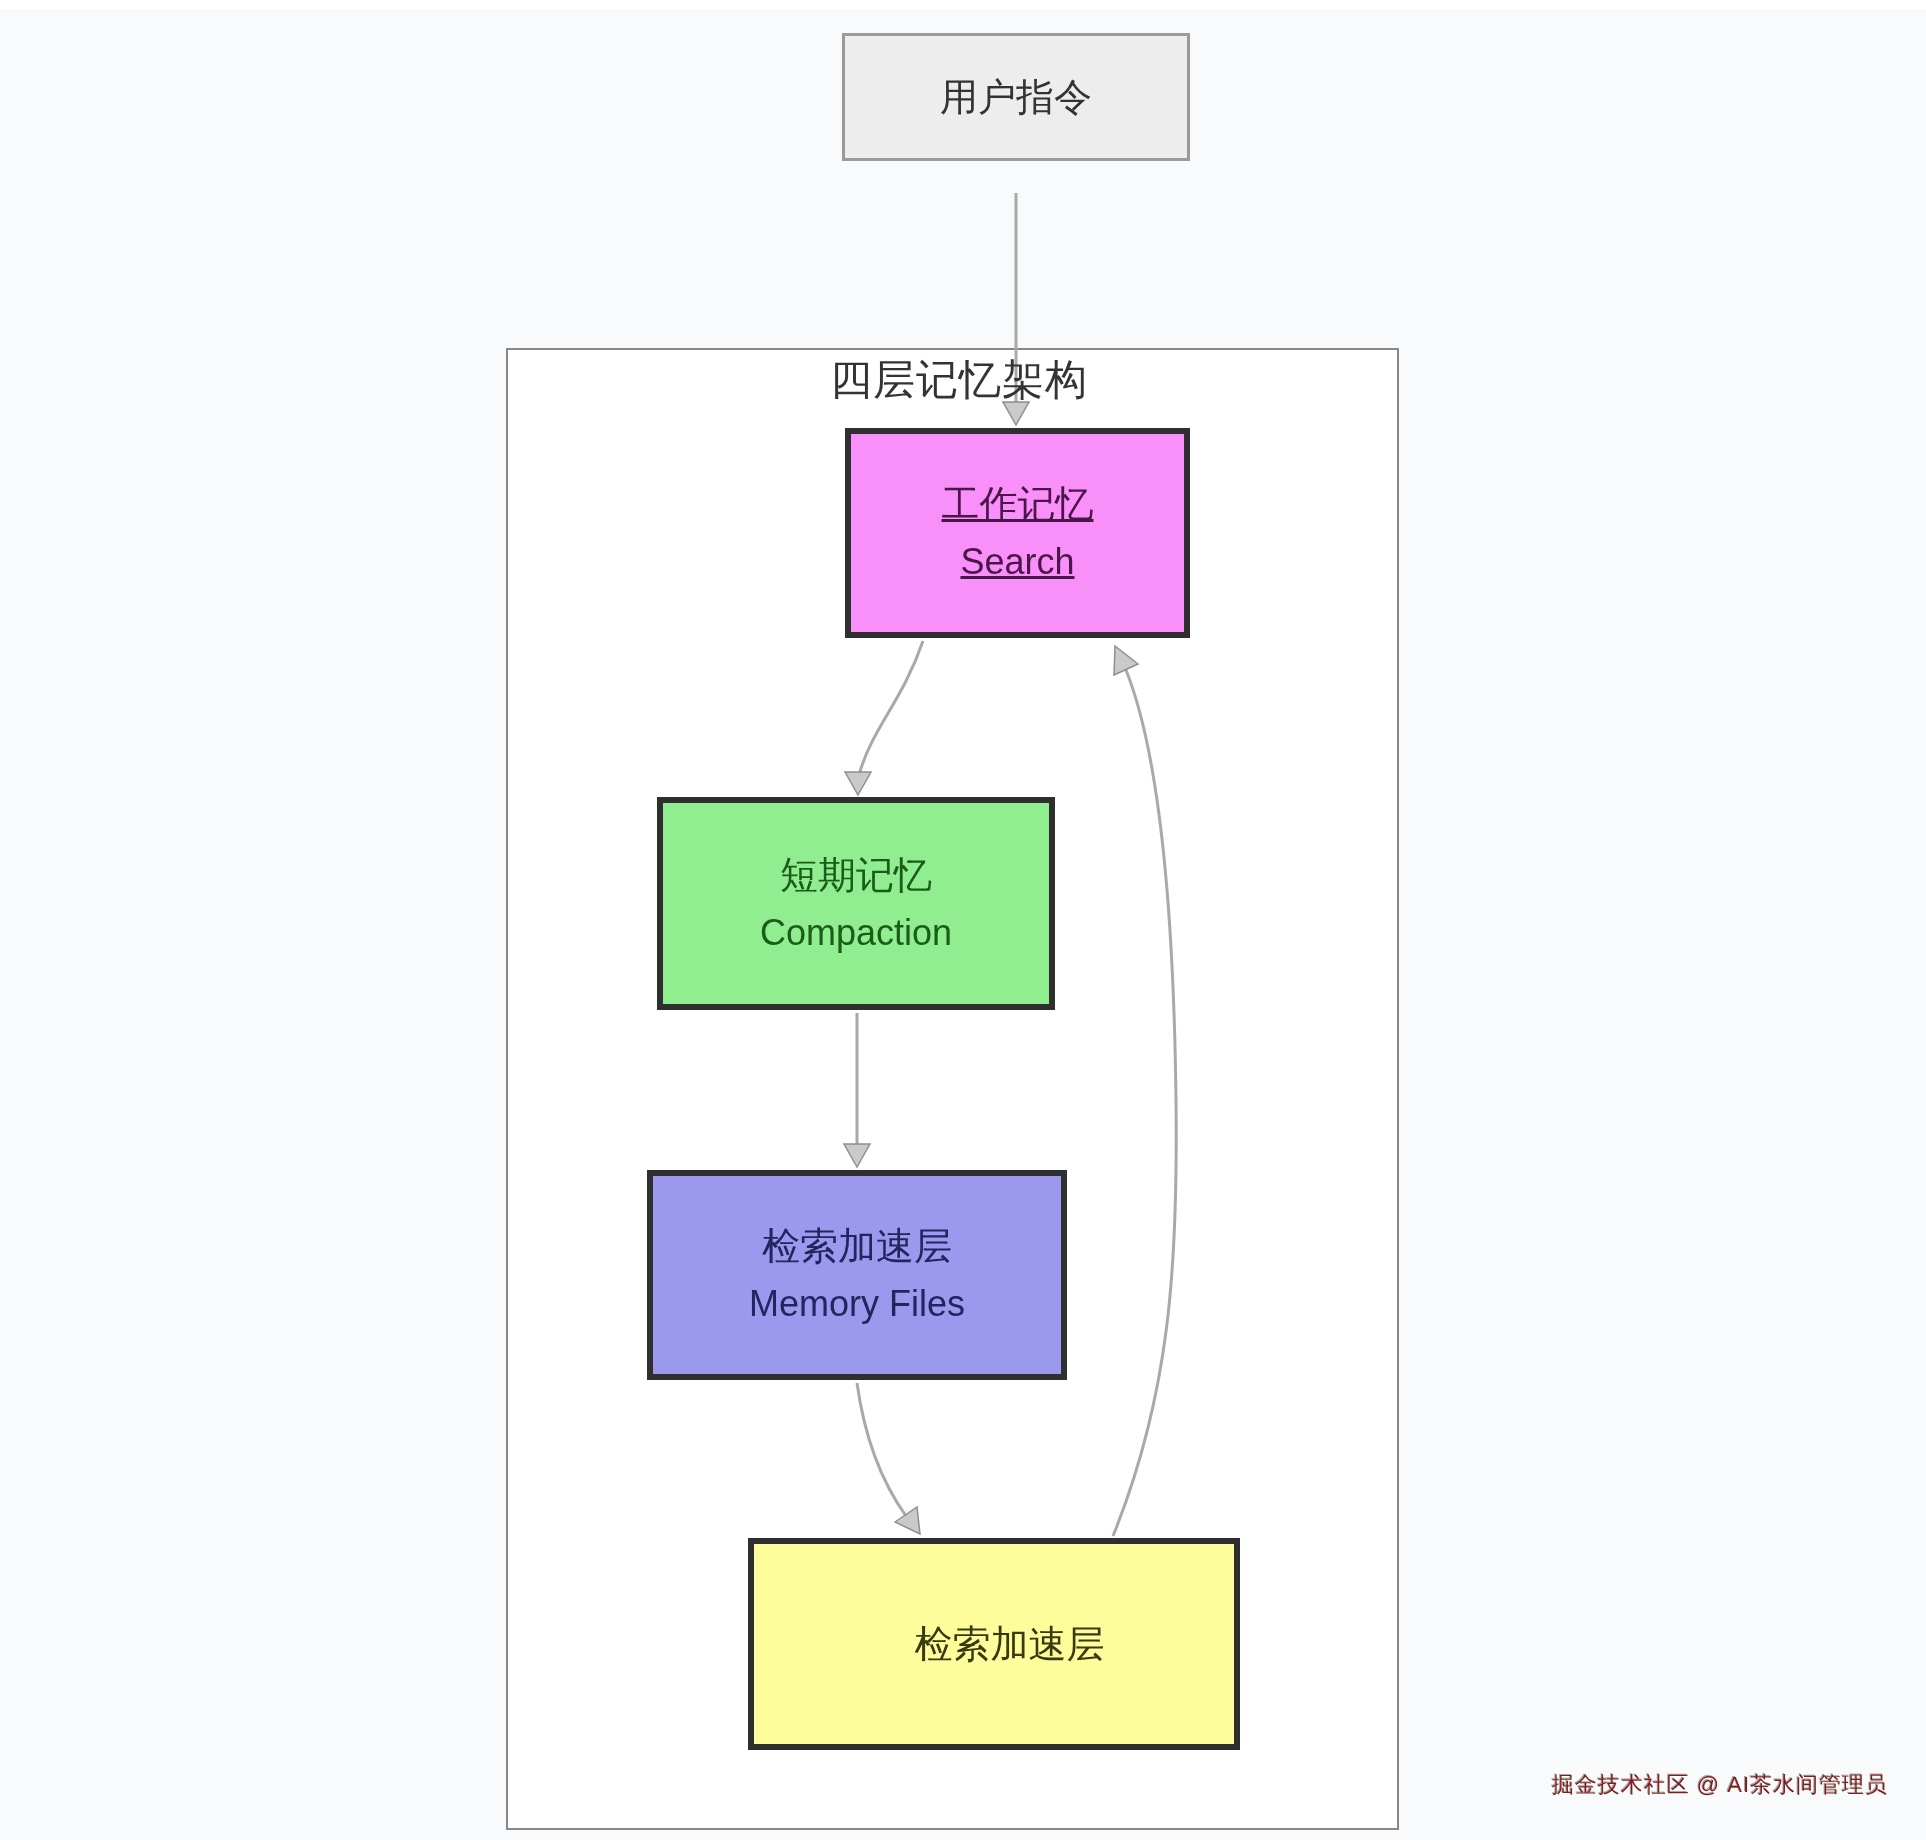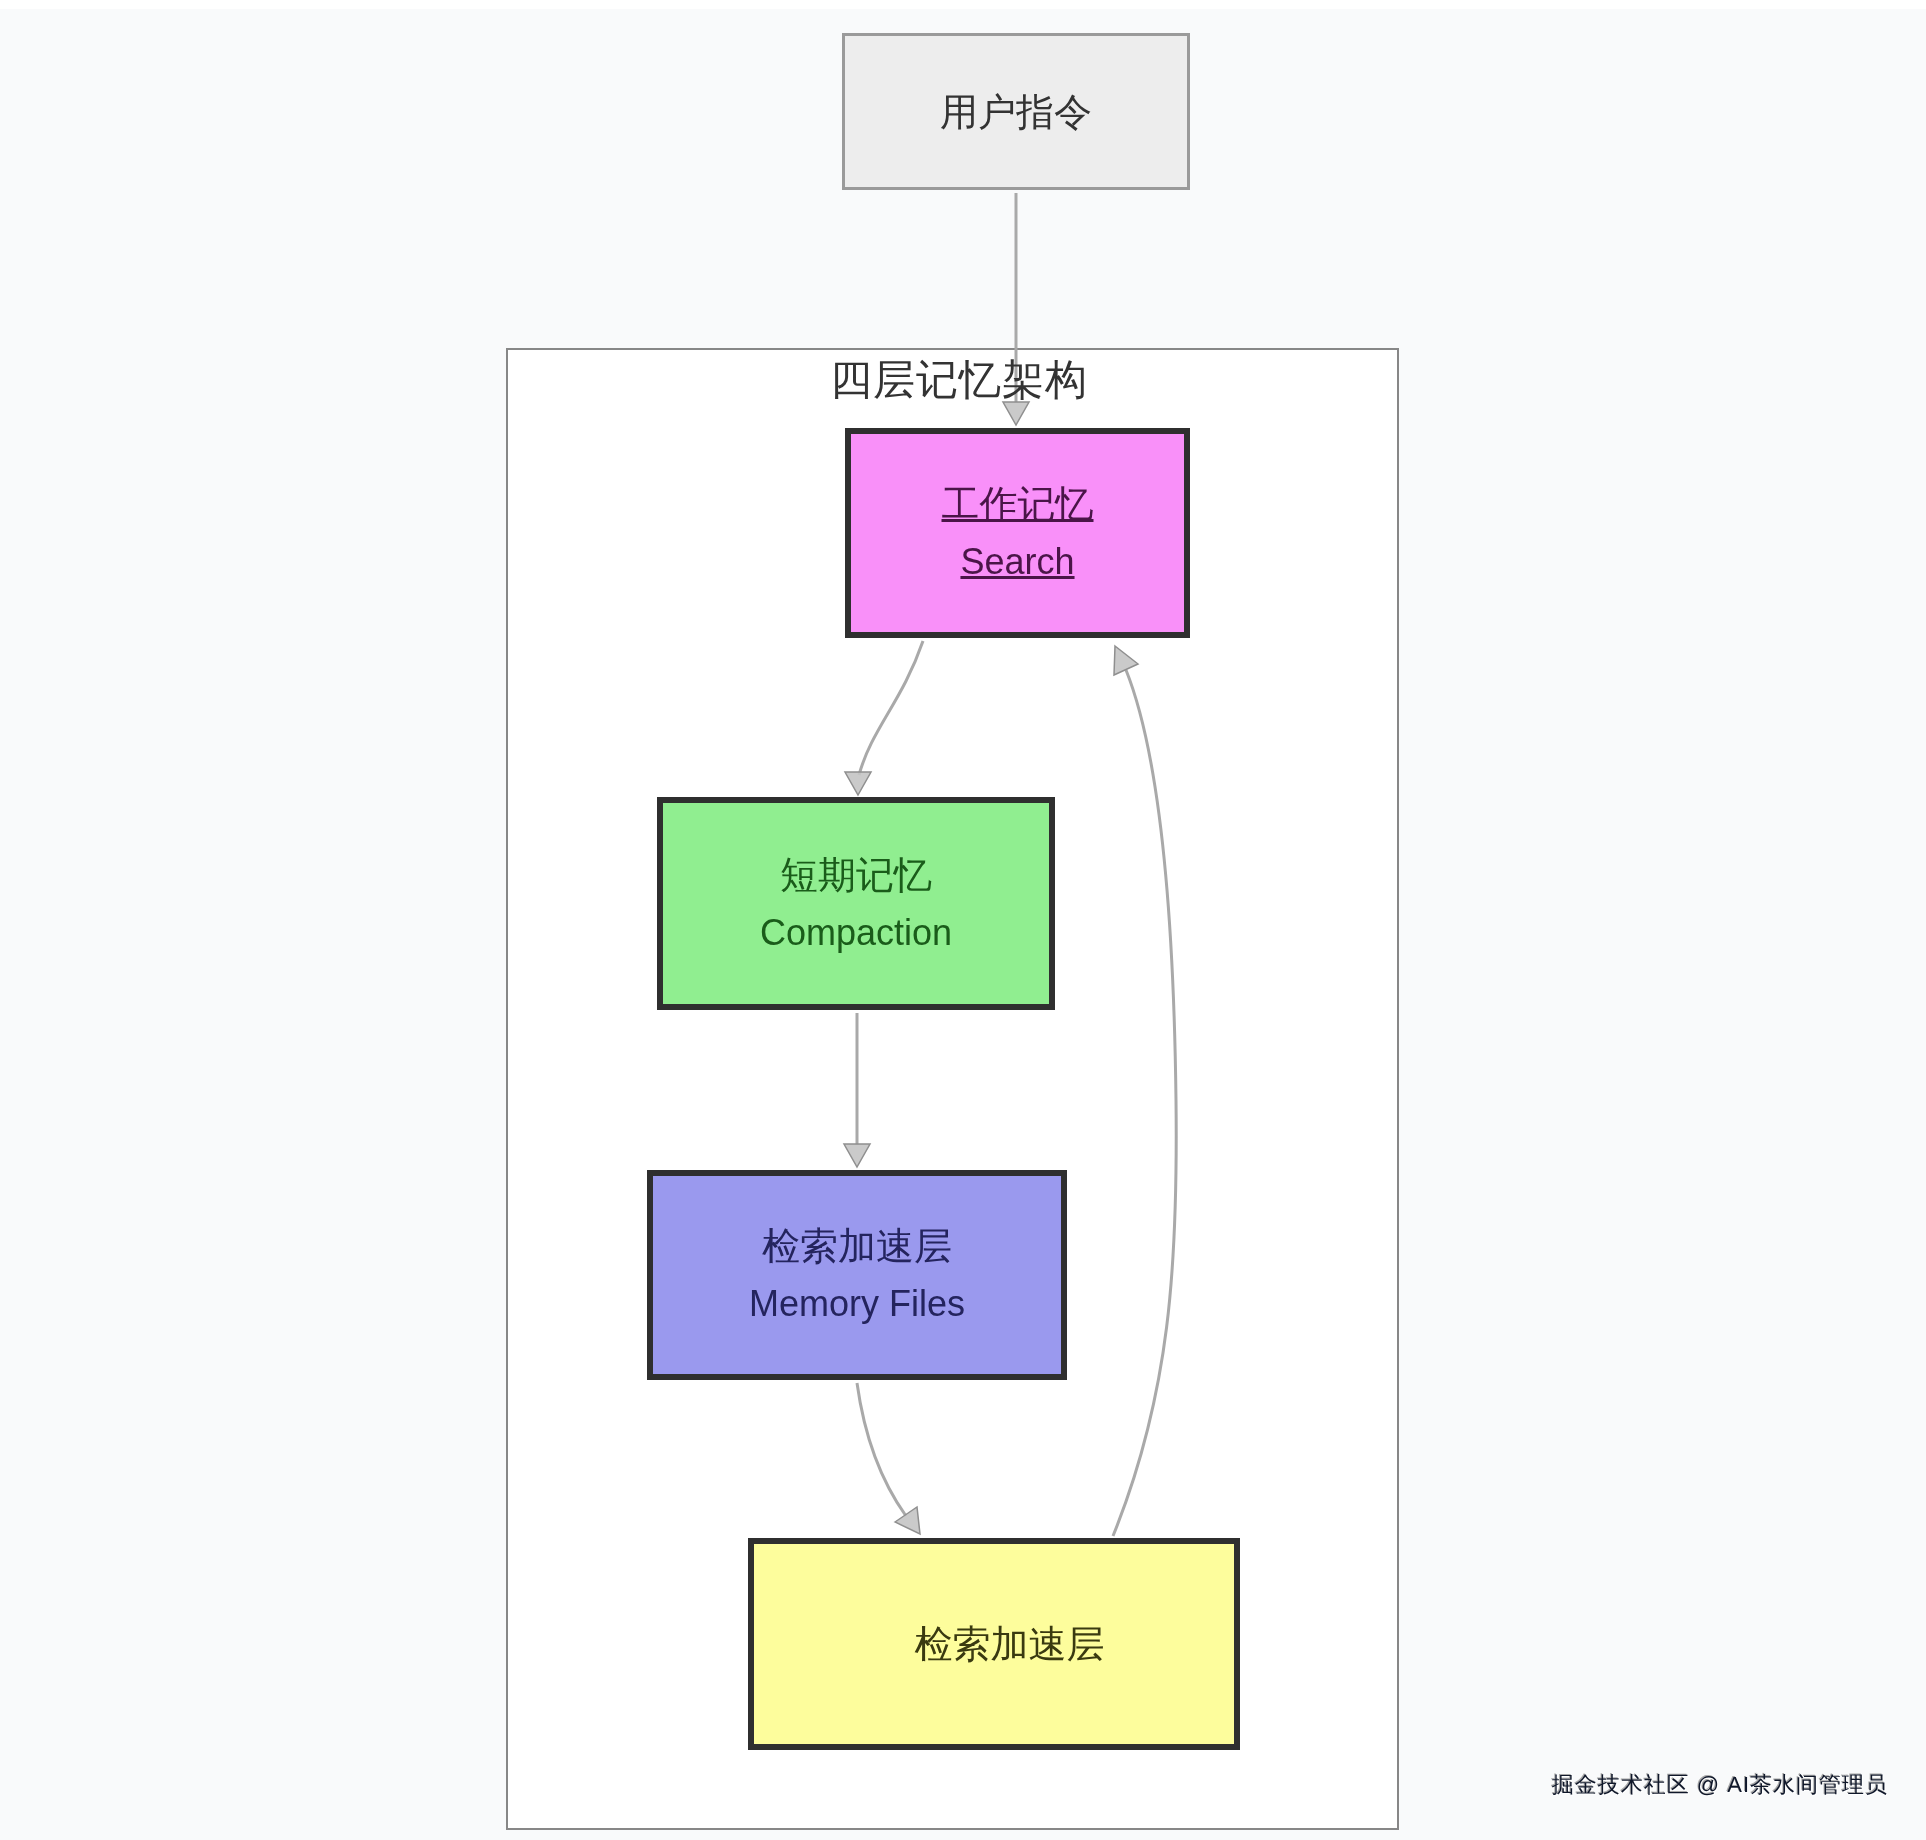--- a/index.html
+++ b/index.html
@@ -36,32 +36,32 @@
   .edge-line{fill:none;stroke:var(--arrow-stroke);stroke-width:3px;}
   .edge-head{fill:var(--arrowhead-fill);fill-opacity:.9;stroke:var(--arrowhead-stroke);stroke-width:1.5px;}
   .node{
     position:absolute;z-index:3;
     display:flex;flex-direction:column;align-items:center;justify-content:center;
     text-align:center;
   }
   .node .line1{font-size:38px;line-height:58px;}
   .node .line2{font-size:36px;line-height:58px;}
   .node-user{
-    left:842px;top:33px;width:348px;height:157px;
+    left:842px;top:33px;width:348px;height:128px;
     background:#ededed;border:3px solid #9a9a9a;
     font-size:36px;color:#333333;
   }
   .node-working{left:845px;top:428px;width:345px;height:210px;border:6px solid var(--node-border);text-decoration:underline;}
   .node-short{left:657px;top:797px;width:398px;height:213px;border:6px solid var(--node-border);}
   .node-long{left:647px;top:1170px;width:420px;height:210px;border:6px solid var(--node-border);}
   .node-retrieval{left:748px;top:1538px;width:492px;height:212px;border:6px solid var(--node-border);padding-left:31px;}
   .watermark{
     position:absolute;right:38px;top:1770px;z-index:4;
     font-size:22px;letter-spacing:1px;
-    color:#0f172a;
+    color:#7f1d1d;
     text-shadow:-1px -1px 0 #a8a8a8, 1px 1px 0 #ffffff;
   }
 </style>
 </head>
 <body>
 
 <div class="top-strip"></div>
 
 <div class="cluster"></div>
 

